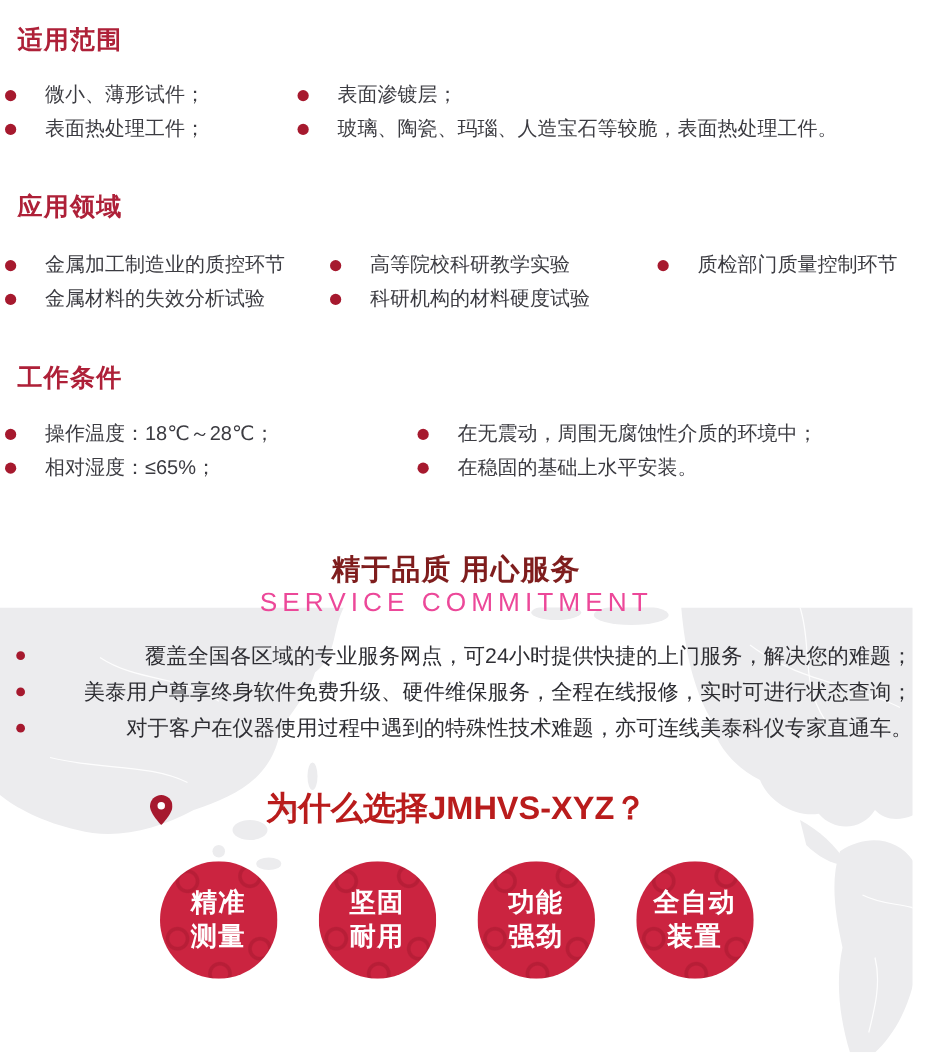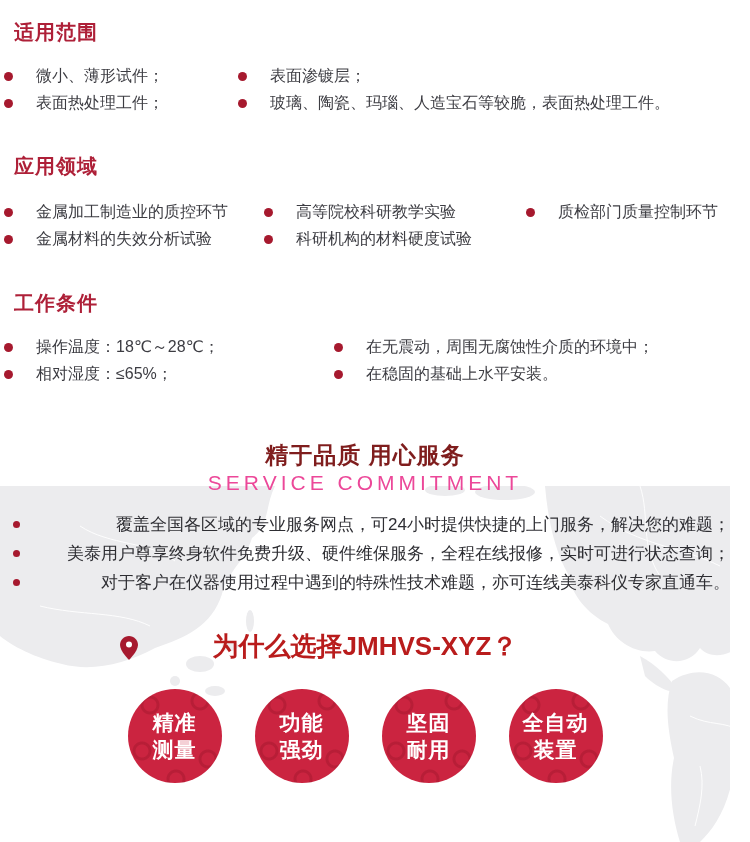--- a/index.html
+++ b/index.html
@@ -189,26 +189,26 @@
       </li>
   </ul>
 
   <div class="why-title">为什么选择JMHVS-XYZ？</div>
   <div class="badges">
     <div class="badge">
       <span class="bline">精准</span>
       <span class="bline">测量</span>
     </div>
     <div class="badge">
+      <span class="bline">坚固</span>
+      <span class="bline">耐用</span>
+    </div>
+    <div class="badge">
       <span class="bline">功能</span>
       <span class="bline">强劲</span>
     </div>
     <div class="badge">
-      <span class="bline">坚固</span>
-      <span class="bline">耐用</span>
-    </div>
-    <div class="badge">
       <span class="bline">全自动</span>
       <span class="bline">装置</span>
     </div>
   </div>
 
 </div>
 
 </body></html>

